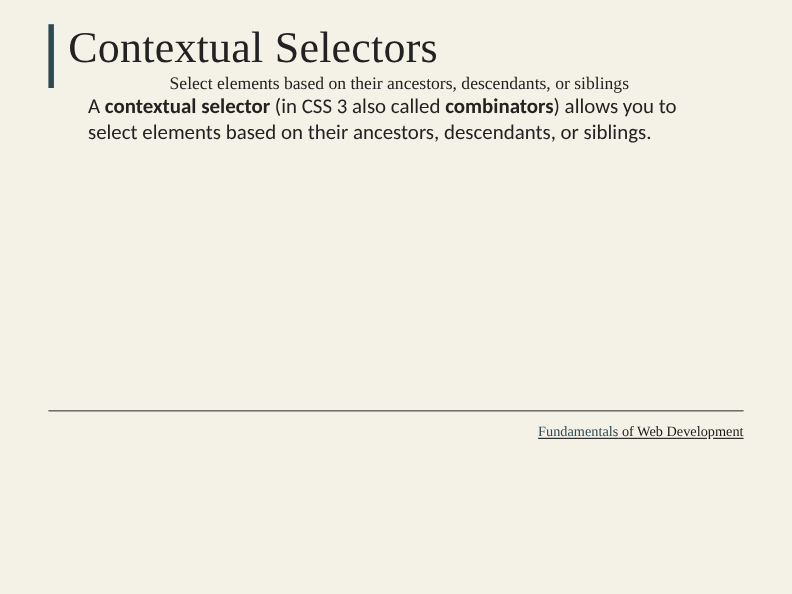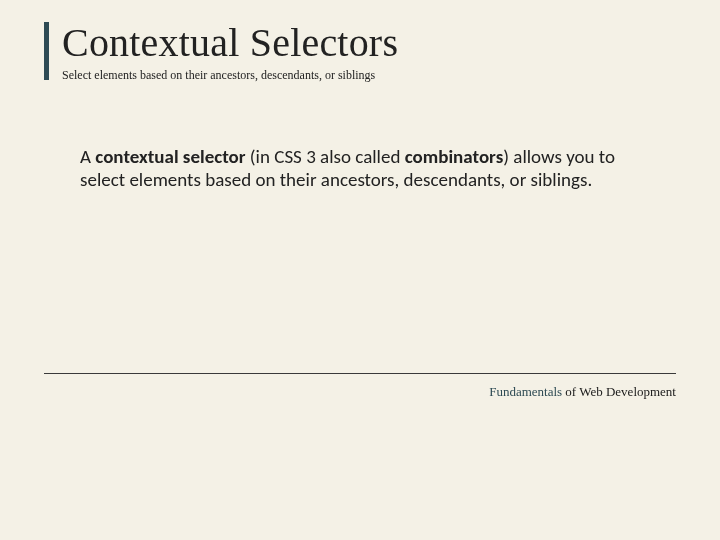--- a/index.html
+++ b/index.html
@@ -22,26 +22,26 @@
   .title {
     font-family: "Times New Roman", Georgia, serif;
     font-size: 40px;
     font-weight: 400;
     color: #222;
     letter-spacing: 0.2px;
     line-height: 1.05;
   }
   .subtitle {
     font-family: "Times New Roman", Georgia, serif;
-    font-size: 12px;
+    font-size: 16px;
     color: #222;
     margin-top: 4px;
+    text-align: center;
   }
   .body {
-    margin-top: 62px;
     padding-left: 18px;
     padding-right: 10px;
   }
   .para {
     font-size: 19px;
     line-height: 1.22;
     color: #222;
     margin-bottom: 24px;
   }
   .para .b { font-weight: 700; }
@@ -53,20 +53,21 @@
     height: 1px;
     background: #3a3a3a;
   }
   .footer-text {
     position: absolute;
     right: 44px;
     bottom: 20px;
     font-family: "Times New Roman", Georgia, serif;
     font-size: 13px;
     color: #1a1a1a;
+    text-decoration: underline;
     text-underline-offset: 2px;
   }
   .footer-text .fund { color: #2d4a53; }
 </style>
 </head>
 <body>
 
 <div class="slide">
   <div class="accent-bar"></div>
 

